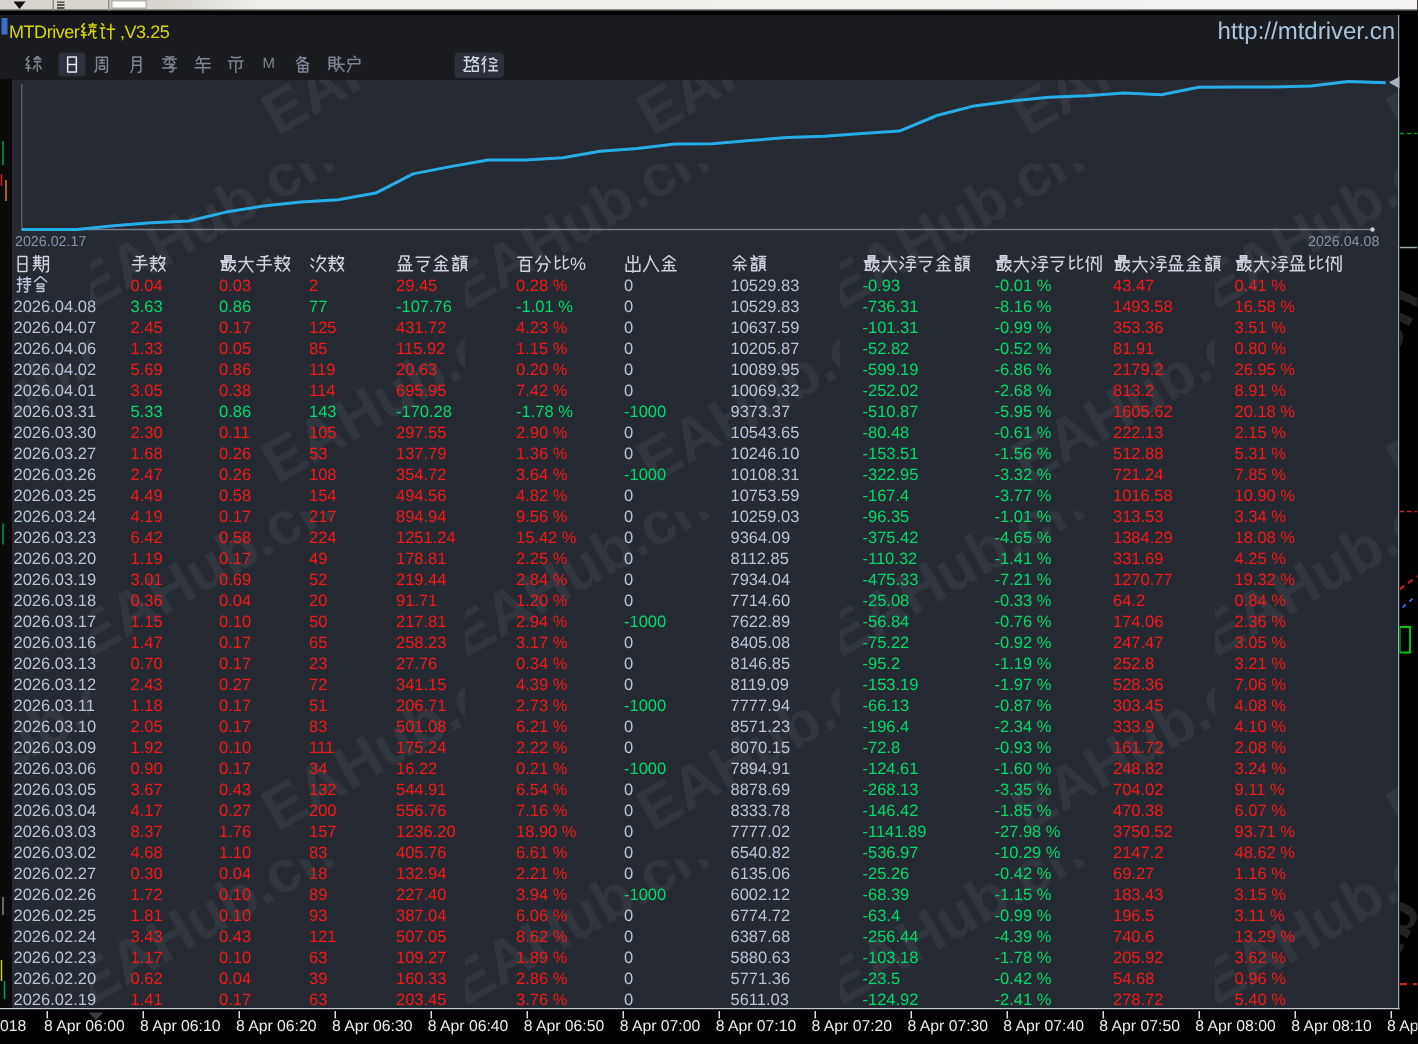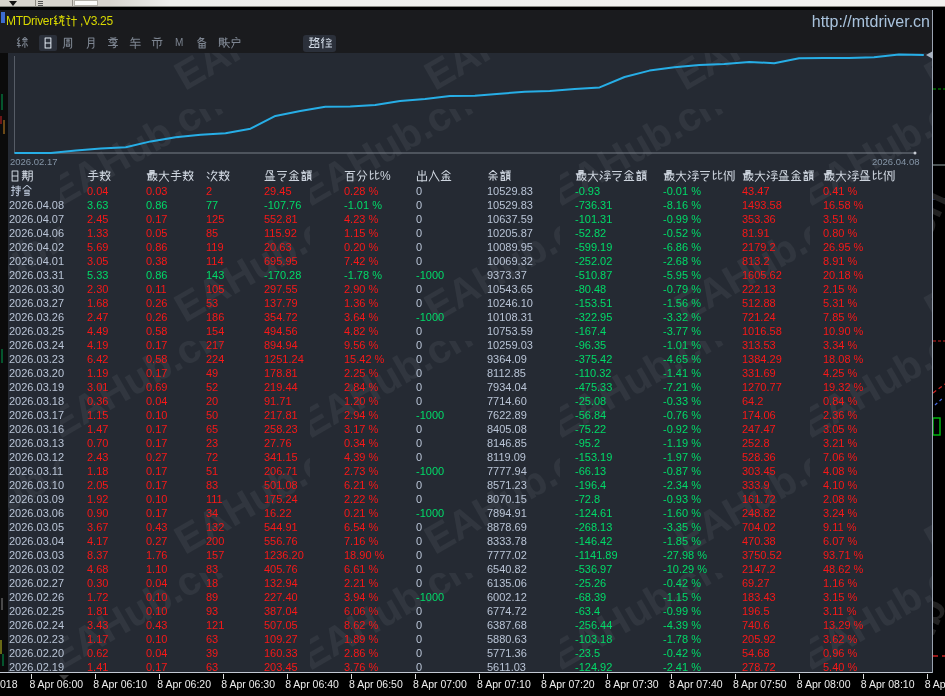--- a/index.html
+++ b/index.html
@@ -284,21 +284,21 @@
       <span class="g" style="left:575px">-736.31</span>
       <span class="g" style="left:663px">-8.16 %</span>
       <span class="r" style="left:742px">1493.58</span>
       <span class="r" style="left:823px">16.58 %</span>
     </div>
 <div class="tr" style="top:211.5px">
       <span class="s" style="left:9px">2026.04.07</span>
       <span class="r" style="left:87px">2.45</span>
       <span class="r" style="left:146px">0.17</span>
       <span class="r" style="left:206px">125</span>
-      <span class="r" style="left:264px">552.81</span>
+      <span class="r" style="left:264px">431.72</span>
       <span class="r" style="left:344px">4.23 %</span>
       <span class="s" style="left:416px">0</span>
       <span class="s" style="left:487px">10637.59</span>
       <span class="g" style="left:575px">-101.31</span>
       <span class="g" style="left:663px">-0.99 %</span>
       <span class="r" style="left:742px">353.36</span>
       <span class="r" style="left:823px">3.51 %</span>
     </div>
 <div class="tr" style="top:225.5px">
       <span class="s" style="left:9px">2026.04.06</span>
@@ -359,21 +359,21 @@
 <div class="tr" style="top:281.5px">
       <span class="s" style="left:9px">2026.03.30</span>
       <span class="r" style="left:87px">2.30</span>
       <span class="r" style="left:146px">0.11</span>
       <span class="r" style="left:206px">105</span>
       <span class="r" style="left:264px">297.55</span>
       <span class="r" style="left:344px">2.90 %</span>
       <span class="s" style="left:416px">0</span>
       <span class="s" style="left:487px">10543.65</span>
       <span class="g" style="left:575px">-80.48</span>
-      <span class="g" style="left:663px">-0.79 %</span>
+      <span class="g" style="left:663px">-0.61 %</span>
       <span class="r" style="left:742px">222.13</span>
       <span class="r" style="left:823px">2.15 %</span>
     </div>
 <div class="tr" style="top:295.5px">
       <span class="s" style="left:9px">2026.03.27</span>
       <span class="r" style="left:87px">1.68</span>
       <span class="r" style="left:146px">0.26</span>
       <span class="r" style="left:206px">53</span>
       <span class="r" style="left:264px">137.79</span>
       <span class="r" style="left:344px">1.36 %</span>
@@ -381,21 +381,21 @@
       <span class="s" style="left:487px">10246.10</span>
       <span class="g" style="left:575px">-153.51</span>
       <span class="g" style="left:663px">-1.56 %</span>
       <span class="r" style="left:742px">512.88</span>
       <span class="r" style="left:823px">5.31 %</span>
     </div>
 <div class="tr" style="top:309.5px">
       <span class="s" style="left:9px">2026.03.26</span>
       <span class="r" style="left:87px">2.47</span>
       <span class="r" style="left:146px">0.26</span>
-      <span class="r" style="left:206px">186</span>
+      <span class="r" style="left:206px">108</span>
       <span class="r" style="left:264px">354.72</span>
       <span class="r" style="left:344px">3.64 %</span>
       <span class="g" style="left:416px">-1000</span>
       <span class="s" style="left:487px">10108.31</span>
       <span class="g" style="left:575px">-322.95</span>
       <span class="g" style="left:663px">-3.32 %</span>
       <span class="r" style="left:742px">721.24</span>
       <span class="r" style="left:823px">7.85 %</span>
     </div>
 <div class="tr" style="top:323.5px">

